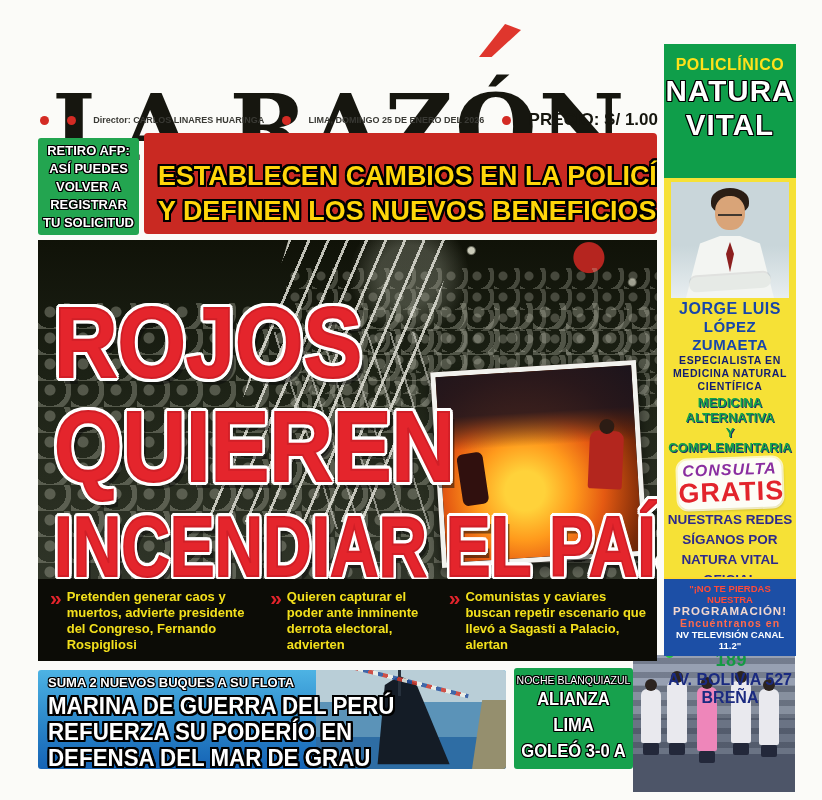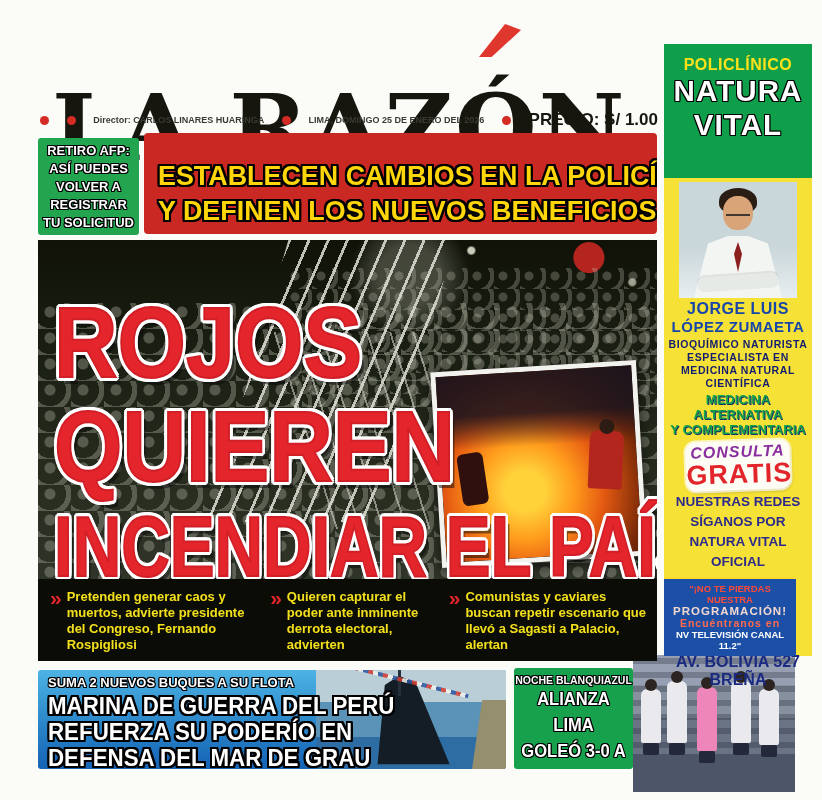--- a/index.html
+++ b/index.html
@@ -104,35 +104,35 @@
     clip-path:polygon(30% 0,100% 0,100% 100%,0 100%);}
   .ship .hull{position:absolute;left:28px;top:4px;width:120px;height:92px;background:#141c26;
     clip-path:polygon(46% 2%,60% 10%,88% 98%,28% 98%,34% 12%);}
   .ship .mast{position:absolute;left:82px;top:0;width:3px;height:26px;background:#26303c;}
   .ship .flags{position:absolute;left:36px;top:10px;width:118px;height:4px;transform:rotate(14deg);
     background:repeating-linear-gradient(90deg,#d23a2e 0 5px,#f2f2ea 5px 10px,#2a54a0 10px 15px);opacity:.85;}
 
   
   .foot{position:absolute;left:514px;top:668px;width:119px;height:101px;background:#17a14d;
     border-radius:3px;text-align:center;overflow:hidden;}
-  .foot .kicker{margin-top:6px;font-size:10.5px;font-weight:bold;color:#fff;}
+  .foot .kicker{margin-top:6px;font-size:10.5px;font-weight:normal;color:#fff;}
   .foot .big{font-size:18px;font-weight:bold;color:#fff;line-height:26px;transform:scaleX(0.92);}
 
   
   .soccer{position:absolute;left:633px;top:655px;width:162px;height:137px;overflow:hidden;
     background:linear-gradient(180deg,#97a0b2 0 22%,#87909f 22% 46%,#6a7384 46% 72%,#4d5568 72% 100%);}
   .soccer .stands{position:absolute;inset:0;height:68%;
     background:repeating-linear-gradient(0deg, rgba(25,32,48,.28) 0 6px, rgba(0,0,0,0) 6px 14px);}
   .pl{position:absolute;width:20px;border-radius:6px 6px 2px 2px;}
   .pl::before{content:"";position:absolute;top:-10px;left:4px;width:12px;height:12px;border-radius:50%;background:#2c2420;}
   .pl::after{content:"";position:absolute;bottom:-12px;left:2px;width:16px;height:12px;background:#23283a;border-radius:2px;}
   .pl.white{background:#e9e9ee;} .pl.pink{background:#ee86ba;}
 
   
-  .ad{position:absolute;left:664px;top:44px;width:148px;height:612px;background:#f6e136;}
+  .ad{position:absolute;left:664px;top:44px;width:132px;height:612px;background:#f6e136;}
   .ad-head{height:134px;background:#0f9e4a;text-align:center;padding-top:12px;box-sizing:border-box;}
   .ad-head .l1{font-size:16px;font-weight:bold;color:#ffe11a;letter-spacing:.5px;}
   .ad-head .l2,.ad-head .l3{font-size:29px;font-weight:bold;color:#fff;line-height:34px;
     transform:scaleX(1.02);letter-spacing:1px;}
   .doctor{position:relative;width:118px;height:116px;margin:4px auto 2px;
     background:linear-gradient(180deg,#c9d6da 0 55%,#e8eef0 100%);overflow:hidden;}
   .doc-hair{position:absolute;left:40px;top:6px;width:38px;height:26px;background:#2a1d14;border-radius:50% 50% 40% 40%;}
   .doc-face{position:absolute;left:44px;top:14px;width:30px;height:34px;background:#d9a478;border-radius:46%;}
   .doc-glasses{position:absolute;left:47px;top:26px;width:24px;height:6px;border-bottom:2px solid #403830;}
   .doc-coat{position:absolute;left:9px;bottom:0;width:100px;height:62px;background:#f3f5f2;
@@ -266,21 +266,20 @@
     <div class="doctor">
       <div class="doc-hair"></div>
       <div class="doc-face"></div>
       <div class="doc-glasses"></div>
       <div class="doc-coat"></div>
       <div class="doc-tie"></div>
       <div class="doc-arms"></div>
     </div>
     <div class="name">JORGE LUIS</div>
     <div class="name" style="font-size:15px">LÓPEZ ZUMAETA</div>
-    <div class="title" style="margin-top:2px">BIOQUÍMICO NATURISTA</div>
     <div class="title">ESPECIALISTA EN</div>
     <div class="title">MEDICINA NATURAL</div>
     <div class="title">CIENTÍFICA</div>
     <div class="alt" style="margin-top:2px">MEDICINA ALTERNATIVA</div>
     <div class="alt">Y COMPLEMENTARIA</div>
     <div class="blob">
       <div class="consulta">CONSULTA</div>
       <div class="gratis">GRATIS</div>
     </div>
     <div class="social">NUESTRAS REDES</div>

